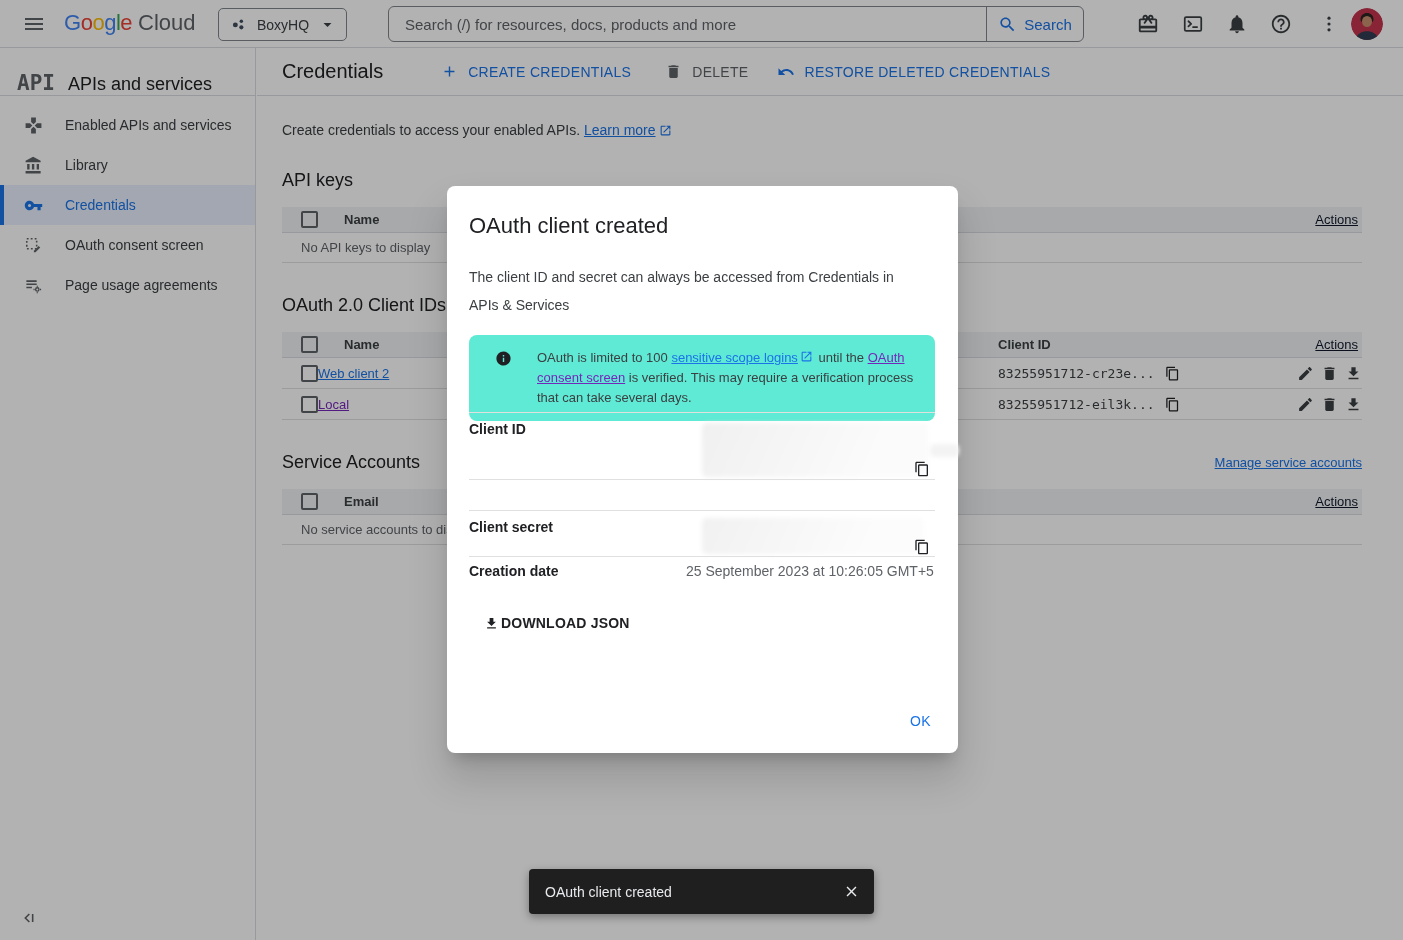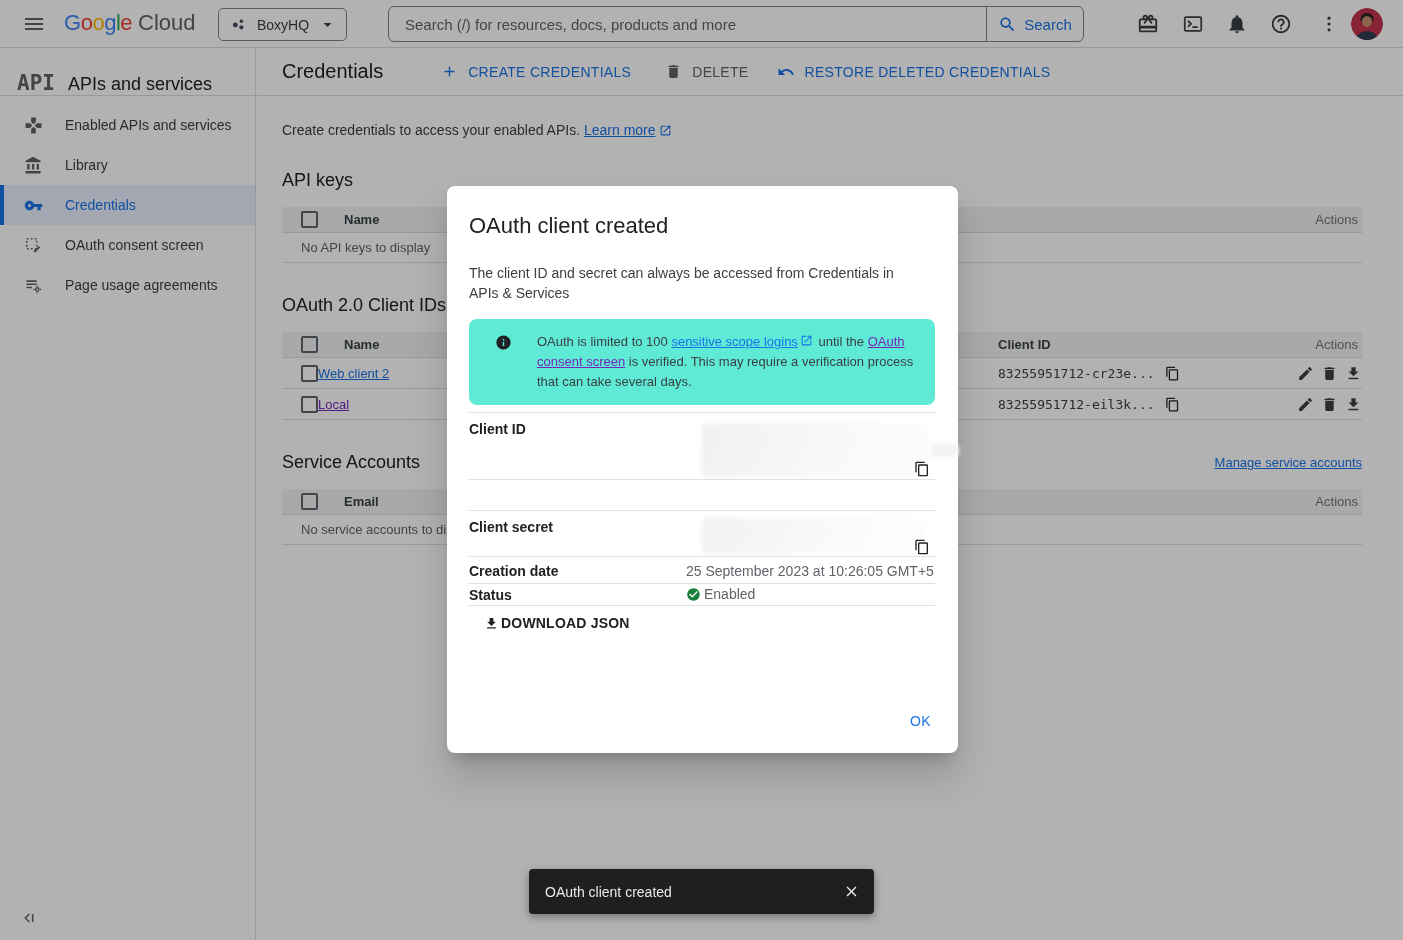--- a/index.html
+++ b/index.html
@@ -54,21 +54,21 @@
 
   .content { padding:26px 41px 0 25px; }
   .intro { font-size:14px; color:#3c4043; }
   .intro a { color:#1a73e8; text-decoration:underline; display:inline-flex; align-items:center; gap:3px; vertical-align:bottom; }
   .sec-title { font-size:18px; font-weight:400; color:#202124; margin:32px 0 16px 0; }
 
   .thead { position:relative; display:flex; align-items:center; height:26px; background:#f1f3f4; border-bottom:1px solid #dadce0; font-size:13px; }
   .cb { width:17px; height:17px; border:2px solid #5f6368; border-radius:2px; margin-left:19px; flex:none; cursor:pointer; background:#fff0; }
   .th { font-weight:700; color:#3c4043; }
   .th.name { margin-left:26px; }
-  .th.right { margin-left:auto; padding-right:4px; font-weight:400; color:#737373; }
+  .th.right { margin-left:auto; padding-right:4px; font-weight:400; color:#0f172a;text-decoration:underline; }
   .th.abs-restr { position:absolute; left:600px; }
   .th.abs-cid { position:absolute; left:716px; }
   .trow { position:relative; display:flex; align-items:center; height:31px; border-bottom:1px solid #e0e0e0; font-size:13px; color:#3c4043; }
   .trow.empty { height:30px; color:#5f6368; padding-left:19px; }
   .row-link { text-decoration:underline; }
   .link-blue { color:#1a73e8; }
   .link-purple { color:#7627bb; }
   .cid { position:absolute; left:716px; display:flex; align-items:center; gap:10px; font-family:"DejaVu Sans Mono",monospace; font-size:13px; color:#3c4043; }
   .cid .copy-sm { color:#202124; display:flex; }
   .acts { margin-left:auto; display:flex; gap:7px; }
@@ -76,21 +76,21 @@
   .sa-head { display:flex; align-items:center; margin:32px 0 16px 0; }
   .sa-head .sec-title { margin:0; }
   .sa-head a { margin-left:auto; font-size:13px; color:#1a73e8; text-decoration:underline; }
 
   
   .scrim { position:absolute; inset:0; background:rgba(0,0,0,.30); z-index:50; }
 
   .modal { position:absolute; left:447px; top:186px; width:511px; height:567px; background:#fff; border-radius:8px;
            box-shadow:0 24px 38px 3px rgba(0,0,0,.14),0 11px 15px -7px rgba(0,0,0,.2); z-index:60; padding:0 23px 0 22px; }
   .m-title { font-size:22px; font-weight:400; color:#202124; margin-top:26px; line-height:28px; }
-  .m-sub { font-size:14px; color:#3c4043; line-height:20px; margin-top:23px; width:445px; }
+  .m-sub { font-size:14px; color:#3c4043; line-height:28px; margin-top:23px; width:445px; }
   .m-notice { margin-top:16px; background:#5eead4; border-radius:8px; height:86px; display:flex; }
   .n-icon { width:68px; display:flex; justify-content:center; padding-top:15px; color:#202124; flex:none; }
   .m-notice p { font-size:13px; line-height:20px; color:#3c4043; padding-top:13px; width:388px; }
   .m-notice a { text-decoration:underline; }
   .a-blue { color:#1a73e8; }
   .a-purple { color:#7627bb; }
   .ext { display:inline-block; vertical-align:-1px; margin:0 2px; }
 
   .m-fields { position:absolute; top:226px; left:22px; right:23px; }
   .f-row { position:relative; border-top:1px solid #e0e0e0; }
@@ -419,29 +419,20 @@
         <button class="copy-btn c3">
           <svg width="16" height="16" viewBox="0 0 24 24" fill="currentColor">
               <path d="M16 1H4c-1.1 0-2 .9-2 2v14h2V3h12V1zm3 4H8c-1.1 0-2 .9-2 2v14c0 1.1.9 2 2 2h11c1.1 0 2-.9 2-2V7c0-1.1-.9-2-2-2zm0 16H8V7h11v14z"></path>
             </svg>
         </button>
       </div>
       <div class="f-row r4">
         <span class="f-label">Creation date</span>
         <span class="f-val">25 September 2023 at 10:26:05 GMT+5</span>
       </div>
-      <div class="f-row r5">
-        <span class="f-label">Status</span>
-        <span class="f-val">
-          <svg class="check" width="15" height="15" viewBox="0 0 24 24" fill="currentColor">
-              <path d="M12 2C6.48 2 2 6.48 2 12s4.48 10 10 10 10-4.48 10-10S17.52 2 12 2zm-2 15l-5-5 1.41-1.41L10 14.17l7.59-7.59L19 8l-9 9z"></path>
-            </svg>
-          <span>Enabled</span>
-        </span>
-      </div>
     </div>
 
     <button class="m-download">
       <svg width="15" height="15" viewBox="0 0 24 24" fill="currentColor">
           <path d="M19 9h-4V3H9v6H5l7 7 7-7zM5 18v2h14v-2H5z"></path>
         </svg>
       <span>DOWNLOAD JSON</span>
     </button>
     <button class="m-ok">OK</button>
   </section>

